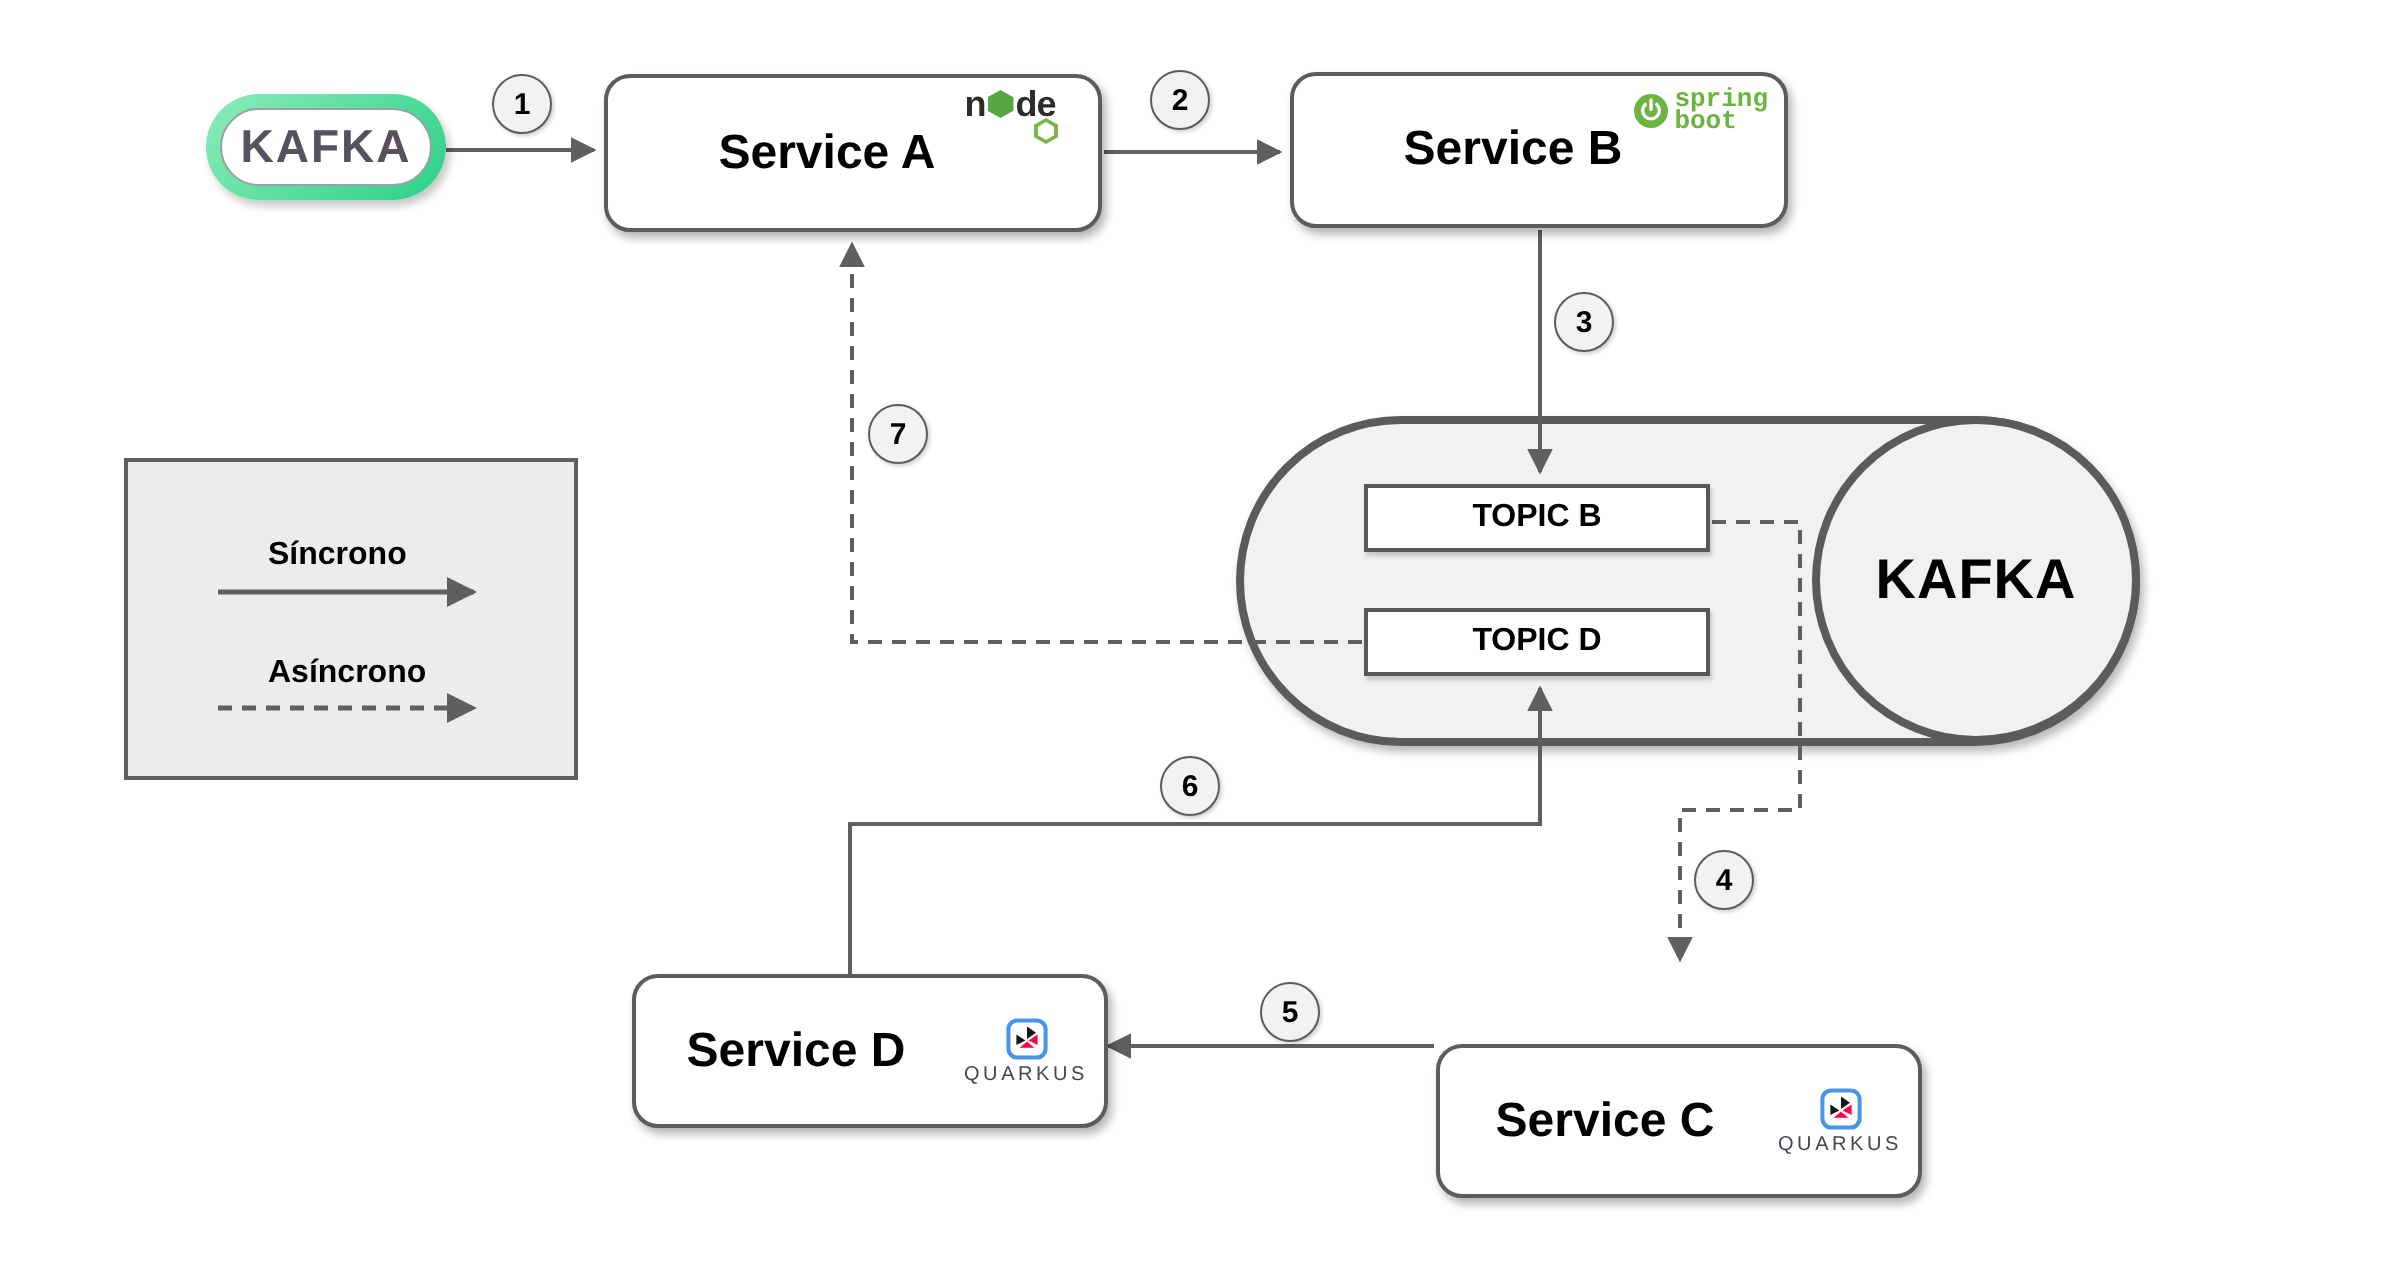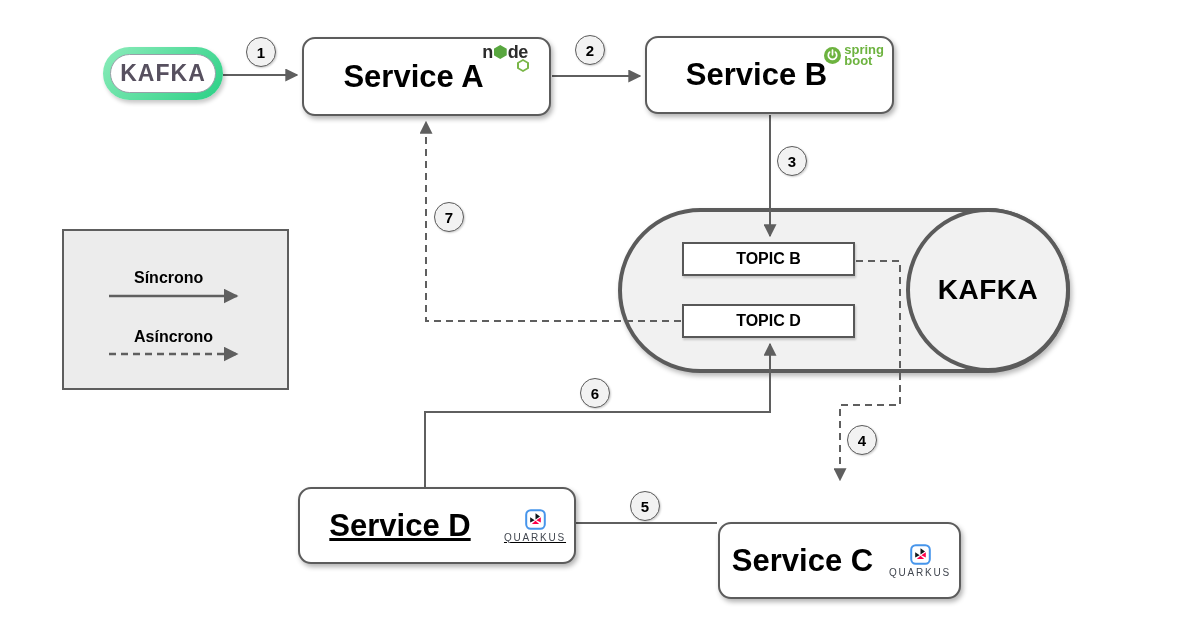--- a/index.html
+++ b/index.html
@@ -24,38 +24,38 @@
     box-shadow:1px 2px 2px rgba(0,0,0,.18);}
   .topic-b{left:682px;top:242px;}
   .topic-d{left:682px;top:304px;}
 
   
   .svc{position:absolute;background:#fff;border:2.5px solid #5c5c5c;border-radius:13px;
     box-shadow:2px 3px 5px rgba(0,0,0,.3);display:flex;align-items:center;}
   .svc-a{left:302px;top:37px;width:249px;height:79px;}
   .svc-b{left:645px;top:36px;width:249px;height:78px;}
   .svc-c{left:718px;top:486px;width:243px;height:77px;margin-top:36px;}
-  .svc-d{left:298px;top:487px;width:278px;height:77px;text-decoration:underline;}
-  .svc-label{flex:1;text-align:center;font-weight:bold;font-size:31px;color:#000;}
+  .svc-d{left:316px;top:487px;width:238px;height:77px;}
+  .svc-label{flex:1;text-align:center;font-weight:bold;font-size:24px;color:#000;}
   .svc-a .svc-label,.svc-b .svc-label{padding-right:26px;}
 
   
   .logo-node{position:absolute;top:5px;right:8px;width:72px;}
   .node-row{display:flex;align-items:center;justify-content:center;
     font-weight:bold;font-size:18px;color:#2c2c2c;letter-spacing:-.5px;line-height:16px;}
   .hex-o{width:13px;height:14px;background:#58a63f;margin:0 1px;
     clip-path:polygon(50% 0,100% 26%,100% 74%,50% 100%,0 74%,0 26%);}
   .node-badge{width:12px;height:13px;background:#7ab648;margin:-1px 12px 0 auto;
     clip-path:polygon(50% 0,100% 26%,100% 74%,50% 100%,0 74%,0 26%);
     display:flex;align-items:center;justify-content:center;}
   .node-badge-inner{width:8px;height:9px;background:#fff;
     clip-path:polygon(50% 0,100% 26%,100% 74%,50% 100%,0 74%,0 26%);}
 
   
-  .logo-spring{position:absolute;top:6px;right:8px;display:flex;align-items:center;gap:3px;}
+  .logo-spring{position:absolute;top:6px;right:8px;display:flex;align-items:center;gap:3px;font-family:Liberation Mono, monospace;}
   .spring-text{display:flex;flex-direction:column;color:#6db33f;font-weight:bold;
     font-size:13px;line-height:11px;}
 
   
   .logo-quarkus{display:flex;flex-direction:column;align-items:center;width:70px;margin-right:4px;}
   .quarkus-label{font-size:10px;letter-spacing:1.8px;color:#41464f;margin-top:2px;}
 
   
   .start-outer{position:absolute;left:103px;top:47px;width:120px;height:53px;border-radius:28px;
     background:linear-gradient(135deg,#8cecba,#2bd086);display:flex;align-items:center;justify-content:center;

